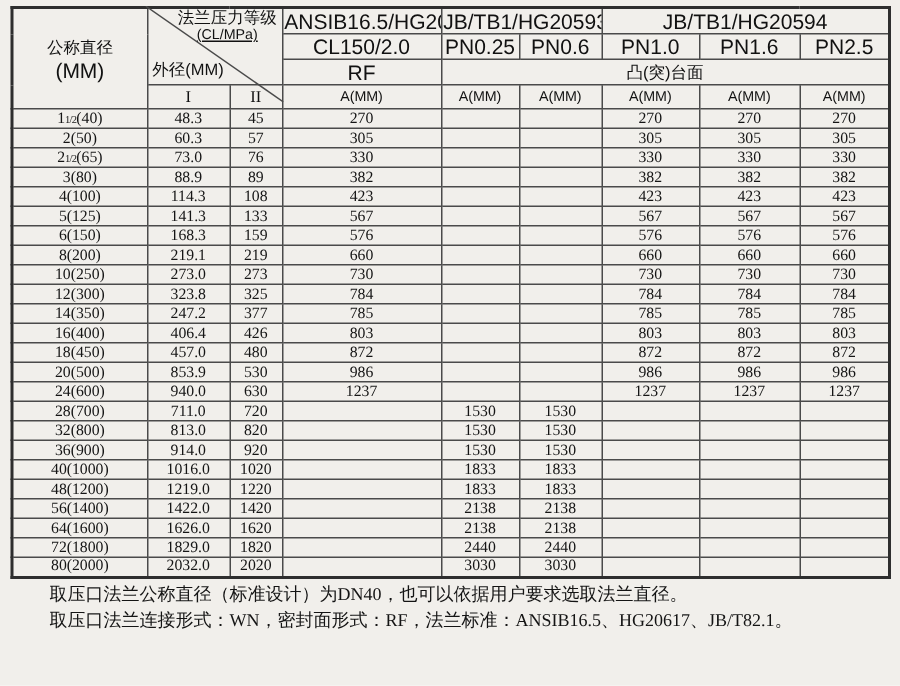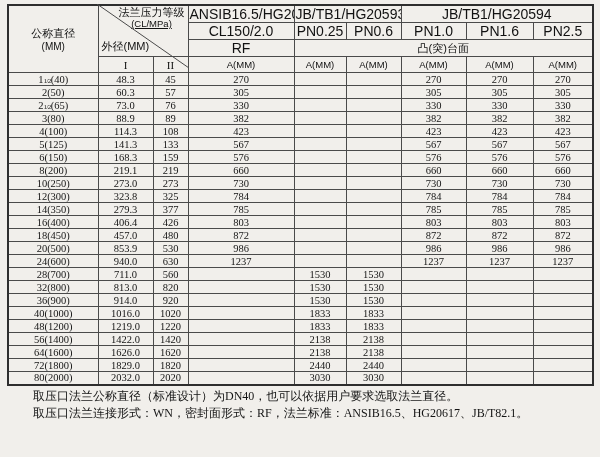--- a/index.html
+++ b/index.html
@@ -57,21 +57,21 @@
           <col style="width:52px">
           <col style="width:55px">
         <col style="width:65px">
           <col style="width:67px">
           <col style="width:60px">
       </colgroup>
       <thead>
         <tr>
           <th rowspan="4" class="zh">
             <div>公称直径</div>
-            <div style="font-size:10px">(MM)</div>
+            <div style="font-size:14px">(MM)</div>
           </th>
           <th colspan="2" rowspan="3" class="diag zh">
             <div class="dtop">
               <span>法兰压力等级</span><br>
               <span class="l2">(CL/MPa)</span>
             </div>
             <div class="dbottom">外径(MM)</div>
           </th>
           <th>ANSIB16.5/HG20616</th>
           <th colspan="2">JB/TB1/HG20593</th>
@@ -206,21 +206,21 @@
             <td>325</td>
             <td>784</td>
             <td></td>
             <td></td>
             <td>784</td>
             <td>784</td>
             <td>784</td>
           </tr>
           <tr>
             <td class="dn">14(350)</td>
-            <td>279.3</td>
+            <td>247.2</td>
             <td>377</td>
             <td>785</td>
             <td></td>
             <td></td>
             <td>785</td>
             <td>785</td>
             <td>785</td>
           </tr>
           <tr>
             <td class="dn">16(400)</td>
@@ -262,21 +262,21 @@
             <td>1237</td>
             <td></td>
             <td></td>
             <td>1237</td>
             <td>1237</td>
             <td>1237</td>
           </tr>
           <tr>
             <td class="dn">28(700)</td>
             <td>711.0</td>
-            <td>560</td>
+            <td>720</td>
             <td></td>
             <td>1530</td>
             <td>1530</td>
             <td></td>
             <td></td>
             <td></td>
           </tr>
           <tr>
             <td class="dn">32(800)</td>
             <td>813.0</td>

